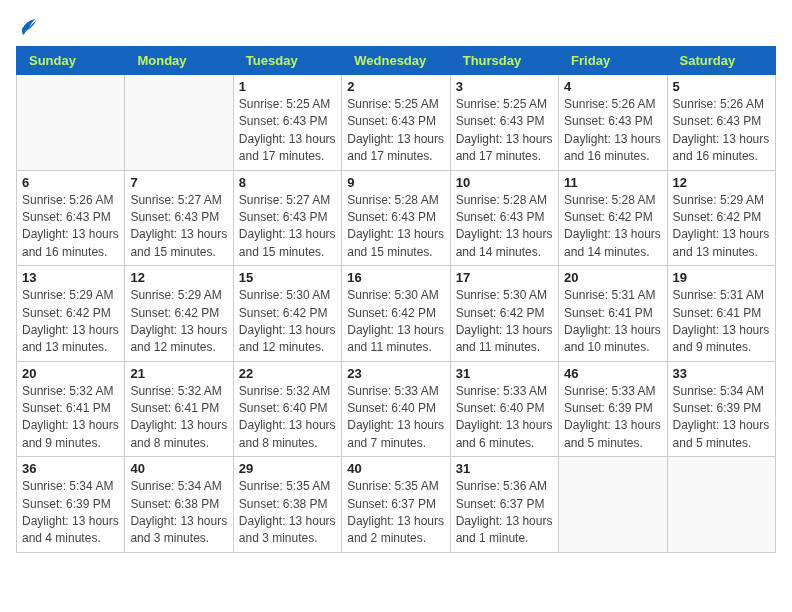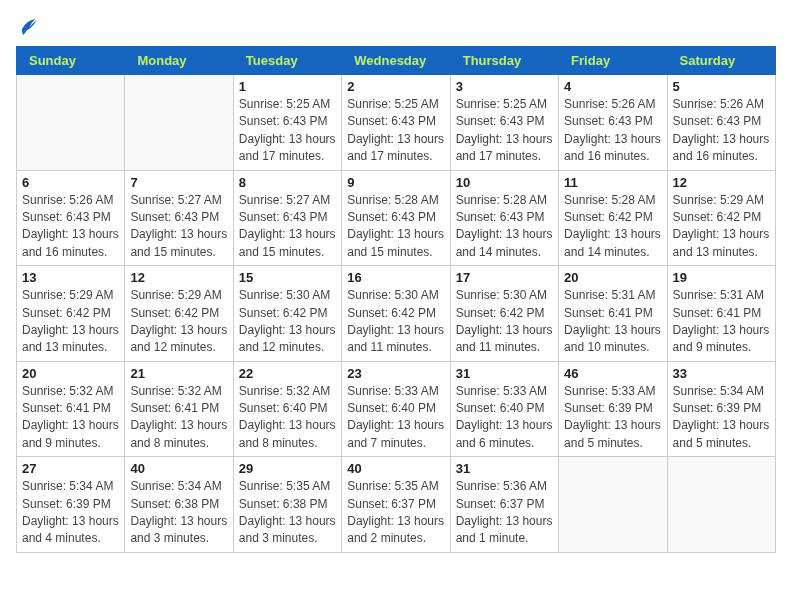--- a/index.html
+++ b/index.html
@@ -277,21 +277,21 @@
         </td>
         <td>
           <span class="day-number">33</span>
           <div class="day-info">Sunrise: 5:34 AM
 Sunset: 6:39 PM
 Daylight: 13 hours and 5 minutes.</div>
         </td>
       </tr>
       <tr>
         <td>
-          <span class="day-number">27</span>
+          <span class="day-number">36</span>
           <div class="day-info">Sunrise: 5:34 AM
 Sunset: 6:39 PM
 Daylight: 13 hours and 4 minutes.</div>
         </td>
         <td>
           <span class="day-number">40</span>
           <div class="day-info">Sunrise: 5:34 AM
 Sunset: 6:38 PM
 Daylight: 13 hours and 3 minutes.</div>
         </td>

